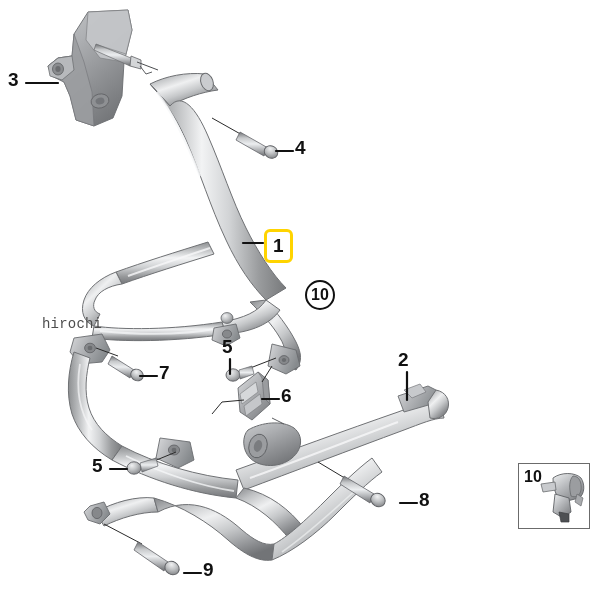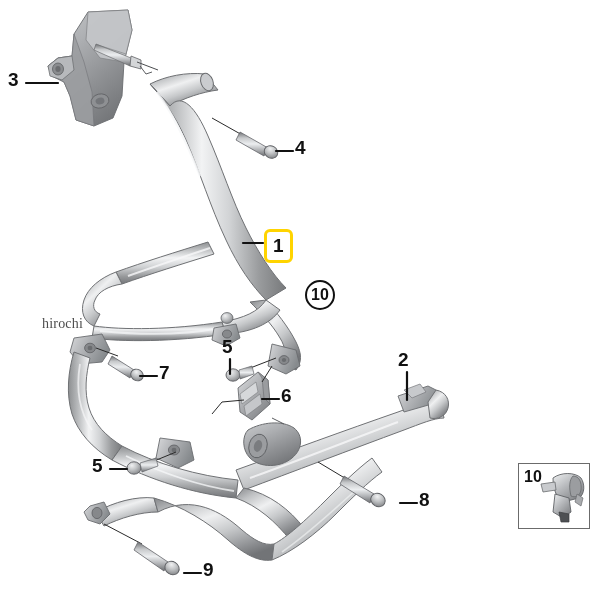--- a/index.html
+++ b/index.html
@@ -62,21 +62,21 @@
     position: absolute;
     left: 5px;
     top: 4px;
     font-family: "Liberation Sans", sans-serif;
     font-weight: bold;
     font-size: 16px;
     color: #111111;
   }
   .watermark {
     position: absolute;
-    font-family: Liberation Serif, serif;
+    font-family: Liberation Mono, monospace;
     font-size: 14px;
     color: #4d4d4d;
     letter-spacing: 0.2px;
     text-align: center;
   }
   .leader {
     stroke: #111111;
     stroke-width: 2.2;
     fill: none;
     stroke-linecap: round;

